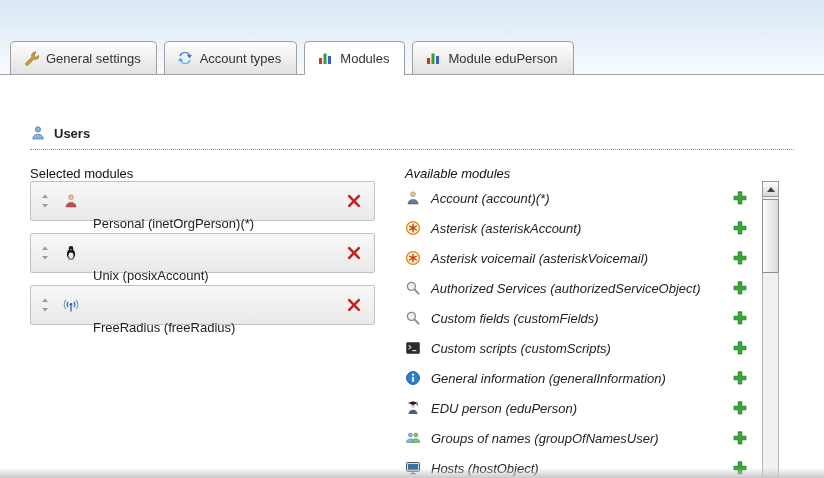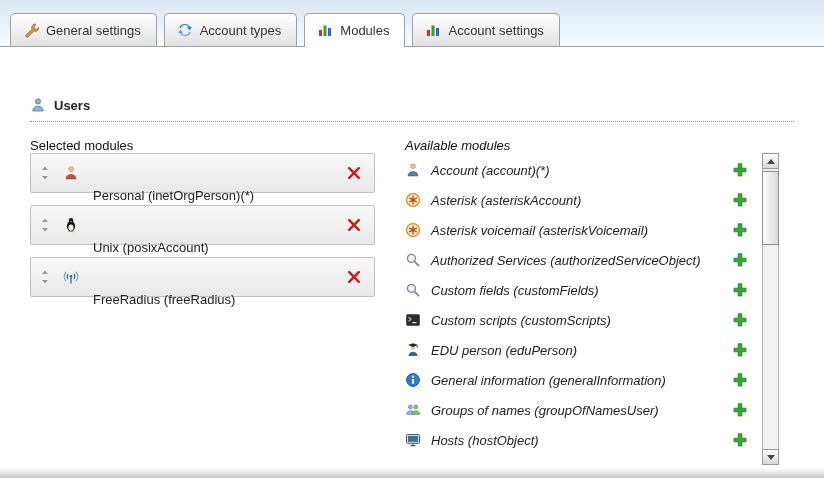--- a/index.html
+++ b/index.html
@@ -32,21 +32,21 @@
     padding: 8px 15px 8px 12px;
     background: linear-gradient(#fdfdfd, #e2e2e2);
     border: 1px solid #a0a0a0;
     border-bottom: none;
     border-radius: 5px 5px 0 0;
     color: #333;
     cursor: pointer;
     white-space: nowrap;
     position: relative;
   }
-  .tab.active { background: #fff; }
+  .tab.active { background: #fff; margin-top: 28px; }
   .tab.active::after {
     content: "";
     position: absolute;
     left: 0; right: 0; bottom: -1px;
     height: 1px;
     background: #fff;
   }
   .tab-icon { width: 16px; height: 16px; flex: none; }
   
   .content { padding: 34px 30px 0 30px; }
@@ -235,21 +235,21 @@
         <svg class="tab-icon">
           <use href="#chart-icon"></use>
         </svg>
         <span>Modules</span>
       </div>
 
       <div class="tab">
         <svg class="tab-icon">
           <use href="#chart-icon"></use>
         </svg>
-        <span>Account settings</span>
+        <span>Module eduPerson</span>
       </div>
     </div>
 
   <div class="content">
 
     <div class="users-heading">
       <svg class="li-icon">
           <use href="#user-blue-icon"></use>
         </svg>
       <span>Users</span>
@@ -362,33 +362,33 @@
                   <use href="#terminal-icon"></use>
                 </svg>
                 <span class="avail-label">Custom scripts (customScripts)</span>
                 <svg class="li-icon add">
                   <use href="#plus-icon"></use>
                 </svg>
               </div>
 
               <div class="avail-item">
                 <svg class="li-icon">
+                  <use href="#info-icon"></use>
+                </svg>
+                <span class="avail-label">General information (generalInformation)</span>
+                <svg class="li-icon add">
+                  <use href="#plus-icon"></use>
+                </svg>
+              </div>
+
+              <div class="avail-item">
+                <svg class="li-icon">
                   <use href="#graduate-icon"></use>
                 </svg>
                 <span class="avail-label">EDU person (eduPerson)</span>
-                <svg class="li-icon add">
-                  <use href="#plus-icon"></use>
-                </svg>
-              </div>
-
-              <div class="avail-item">
-                <svg class="li-icon">
-                  <use href="#info-icon"></use>
-                </svg>
-                <span class="avail-label">General information (generalInformation)</span>
                 <svg class="li-icon add">
                   <use href="#plus-icon"></use>
                 </svg>
               </div>
 
               <div class="avail-item">
                 <svg class="li-icon">
                   <use href="#group-icon"></use>
                 </svg>
                 <span class="avail-label">Groups of names (groupOfNamesUser)</span>

